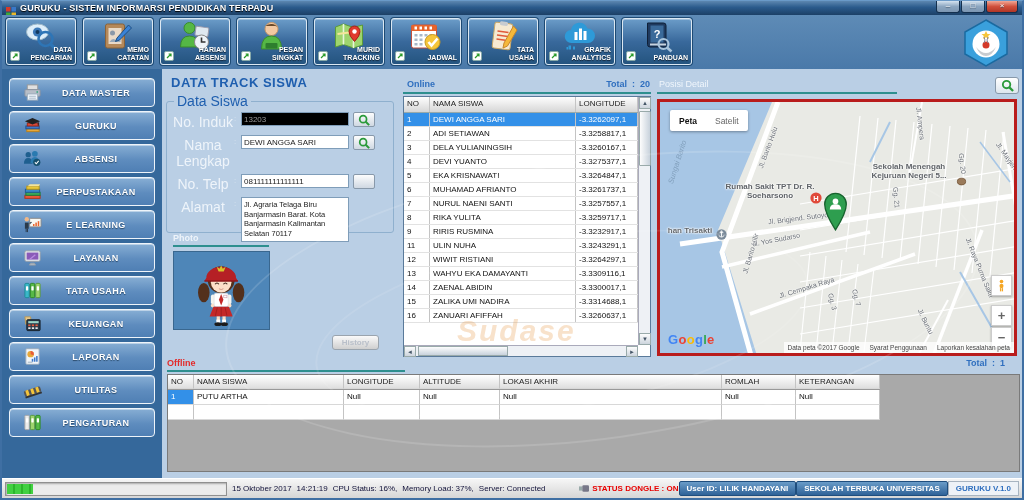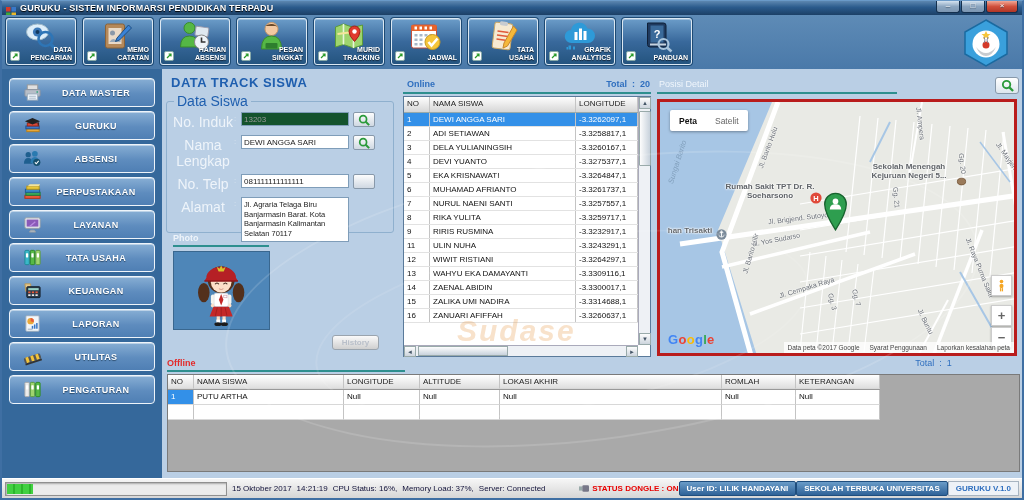--- a/index.html
+++ b/index.html
@@ -56,21 +56,21 @@
   .page-title { position:absolute; left:9px; top:6px; color:#1f5faf; font-size:13px; font-weight:bold; letter-spacing:.5px;}
 
   
   fieldset.groupbox { position:absolute; left:4px; top:24px; width:228px; height:140px;
                       border:1px solid #8fb0ce; border-radius:3px; padding:3px 5px; }
   fieldset.groupbox legend { color:#1f5faf; font-weight:normal; font-size:14px; padding:0 3px; margin-left:2px;}
   .f-row { display:flex; align-items:flex-start; margin-bottom:5px; }
   .f-label { width:62px; font-size:14px; color:#eef4fa; padding-top:2px;text-align:center; }
   .f-colon { width:7px; font-size:8px; color:#d5e2ee; padding-top:2px; }
   .f-input { width:108px; height:14px; border:1px solid #7f9db9; font-size:8px; padding:0 2px; color:#222; background:#fff;}
-  .f-yellow { background:#14532d; color:#999; }
+  .f-yellow { background:#000000; color:#999; }
   .f-btn { width:22px; height:15px; margin-left:4px; border:1px solid #8899aa; border-radius:2px;
            background:linear-gradient(#fdfdfd,#cfd8e2); cursor:pointer; padding:0; line-height:0;}
   .f-btn svg { width:12px; height:12px; }
   .f-area { width:108px; min-height:45px; border:1px solid #7f9db9; background:#fff; font-size:7.5px;
             line-height:9.5px; padding:2px; color:#222; }
 
   .photo-label { position:absolute; left:11px; top:164px; color:#eef4fa; font-size:9px; font-weight:bold; }
   .photo-underline { position:absolute; left:11px; top:176px; width:96px; height:2px; background:#2e8f8f; }
   .photo-box { position:absolute; left:11px; top:182px; width:97px; height:79px; background:#4e86b8;
                border:1px solid #39678f; display:flex; align-items:center; justify-content:center; }
@@ -129,22 +129,22 @@
   .map-ctl { position:absolute; left:331px; width:21px; height:21px; background:#fff; border:1px solid #ccc;
              box-shadow:0 1px 2px rgba(0,0,0,.3); z-index:4; text-align:center; font-size:13px; font-weight:bold;
              color:#666; line-height:19px; cursor:pointer; }
   .pegman { top:173px; } .zin { top:203px; } .zout { top:225px; }
   .glogo { position:absolute; left:8px; bottom:6px; z-index:4; font-size:13px; font-weight:bold; letter-spacing:.3px; }
   .attrib { position:absolute; right:0; bottom:0; z-index:4; background:rgba(255,255,255,.75); height:11px;
             display:flex; gap:10px; align-items:center; padding:0 4px; font-size:6.5px; color:#444; }
   .attrib span.link { cursor:pointer; }
 
   
-  .offline-total { position:absolute; left:700px; top:289px; width:143px; text-align:center; color:#2f6fbf;
-                   font-size:9px; font-weight:normal; }
+  .offline-total { position:absolute; left:700px; top:289px; width:143px; text-align:right; color:#2f6fbf;
+                   font-size:9px; font-weight:bold; }
   .sec-label-offline { position:absolute; left:5px; top:289px; color:#e32a2a; font-size:9px; font-weight:bold; }
   .offline-underline { position:absolute; left:5px; top:301px; width:238px; height:2px; background:#2e8f8f; }
   .offline-table { position:absolute; left:5px; top:305px; width:853px; height:98px; background:#a9a9a9;
                    border:1px solid #7a7a7a; }
   .ft-head { display:flex; height:15px; width:712px; background:linear-gradient(#fff,#dcdcdc);
              border-bottom:1px solid #999; font-size:8px; color:#222; }
   .ft-row { display:flex; height:15px; width:712px; background:#fff; font-size:8px; color:#111; }
   .ft-c { padding:2px 3px; border-right:1px solid #c4c4c4; border-bottom:1px solid #d8d8d8;
           overflow:hidden; white-space:nowrap; }
   .fc0{width:26px;} .fc1{width:150px;} .fc2{width:76px;} .fc3{width:80px;} .fc4{width:222px;} .fc5{width:74px;} .fc6{width:84px;}
@@ -397,20 +397,36 @@
         </div>
         <div class="side-btn">
           <span class="side-icon"><svg viewBox="0 0 20 20">
               <rect x="2" y="14" width="16" height="3.2" fill="#e85a3a" stroke="#b03018"></rect>
               <rect x="3" y="10.8" width="15" height="3.2" fill="#3aa85a" stroke="#1e7a34"></rect>
               <rect x="2.5" y="7.6" width="15" height="3.2" fill="#3a8ac8" stroke="#1f5a96"></rect>
               <rect x="4" y="4.4" width="13" height="3.2" fill="#e8c83a" stroke="#b89618"></rect>
               <path d="M5 4.4 l2-2 h11 l-1.5 2Z" fill="#f5e49a"></path>
             </svg></span>
           <span class="side-label">PERPUSTAKAAN</span>
+        </div>
+        <div class="side-btn">
+          <span class="side-icon"><svg viewBox="0 0 20 20">
+              <rect x="7" y="3.5" width="12" height="9" rx="1" fill="#f8f8f2" stroke="#888"></rect>
+              <g fill="#e8642c">
+                <rect x="10.5" y="9.5" width="1.6" height="2.2"></rect>
+                <rect x="13" y="8" width="1.6" height="3.7"></rect>
+                <rect x="15.5" y="6.5" width="1.6" height="5.2"></rect>
+              </g>
+              <circle cx="4" cy="4.5" r="2.3" fill="#f0b888"></circle>
+              <path d="M2 8 h4 v6.5 h-4Z" fill="#2a3a4a"></path>
+              <rect x="2.8" y="14.5" width="1" height="3.5" fill="#2a3a4a"></rect>
+              <rect x="4.2" y="14.5" width="1" height="3.5" fill="#2a3a4a"></rect>
+              <line x1="7" y1="9" x2="9" y2="7.5" stroke="#2a3a4a" stroke-width="1.2"></line>
+            </svg></span>
+          <span class="side-label">E LEARNING</span>
         </div>
         <div class="side-btn">
           <span class="side-icon"><svg viewBox="0 0 20 20">
               <rect x="2" y="3" width="16" height="11" rx="1.5" fill="#e8ecf0" stroke="#98a0a8"></rect>
               <rect x="3.8" y="4.8" width="12.4" height="7.4" fill="#8a5ab8"></rect>
               <path d="M7 12.2 l6-5" stroke="#b88ae0" stroke-width="1.4"></path>
               <path d="M8 16 h4 l1.2 2 h-6.4Z" fill="#b8c0c8" stroke="#98a0a8"></path>
             </svg></span>
           <span class="side-label">LAYANAN</span>
         </div>

